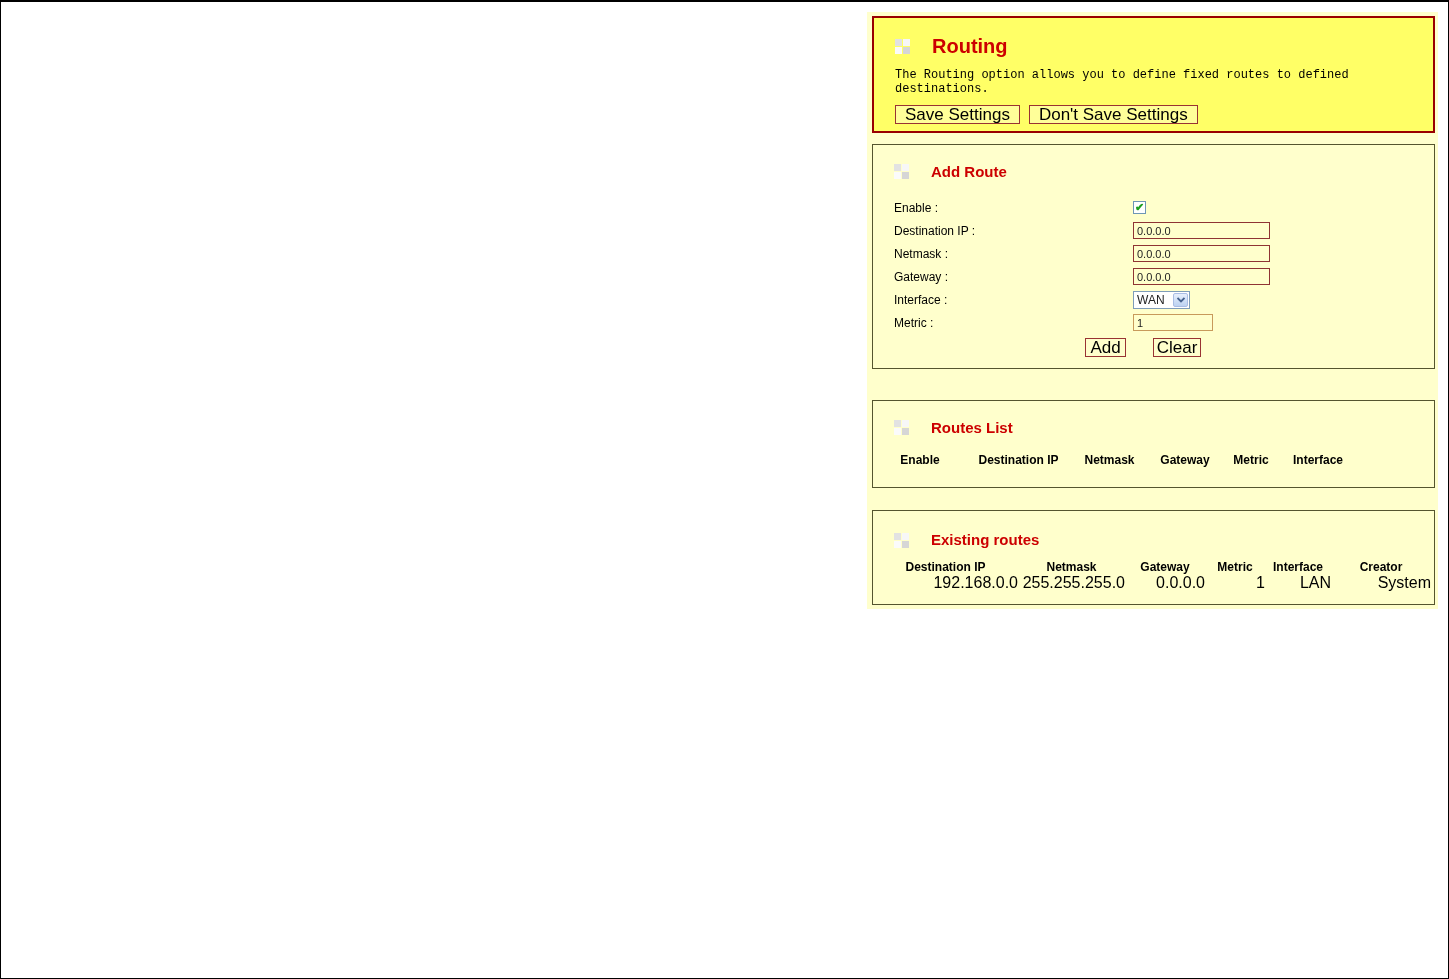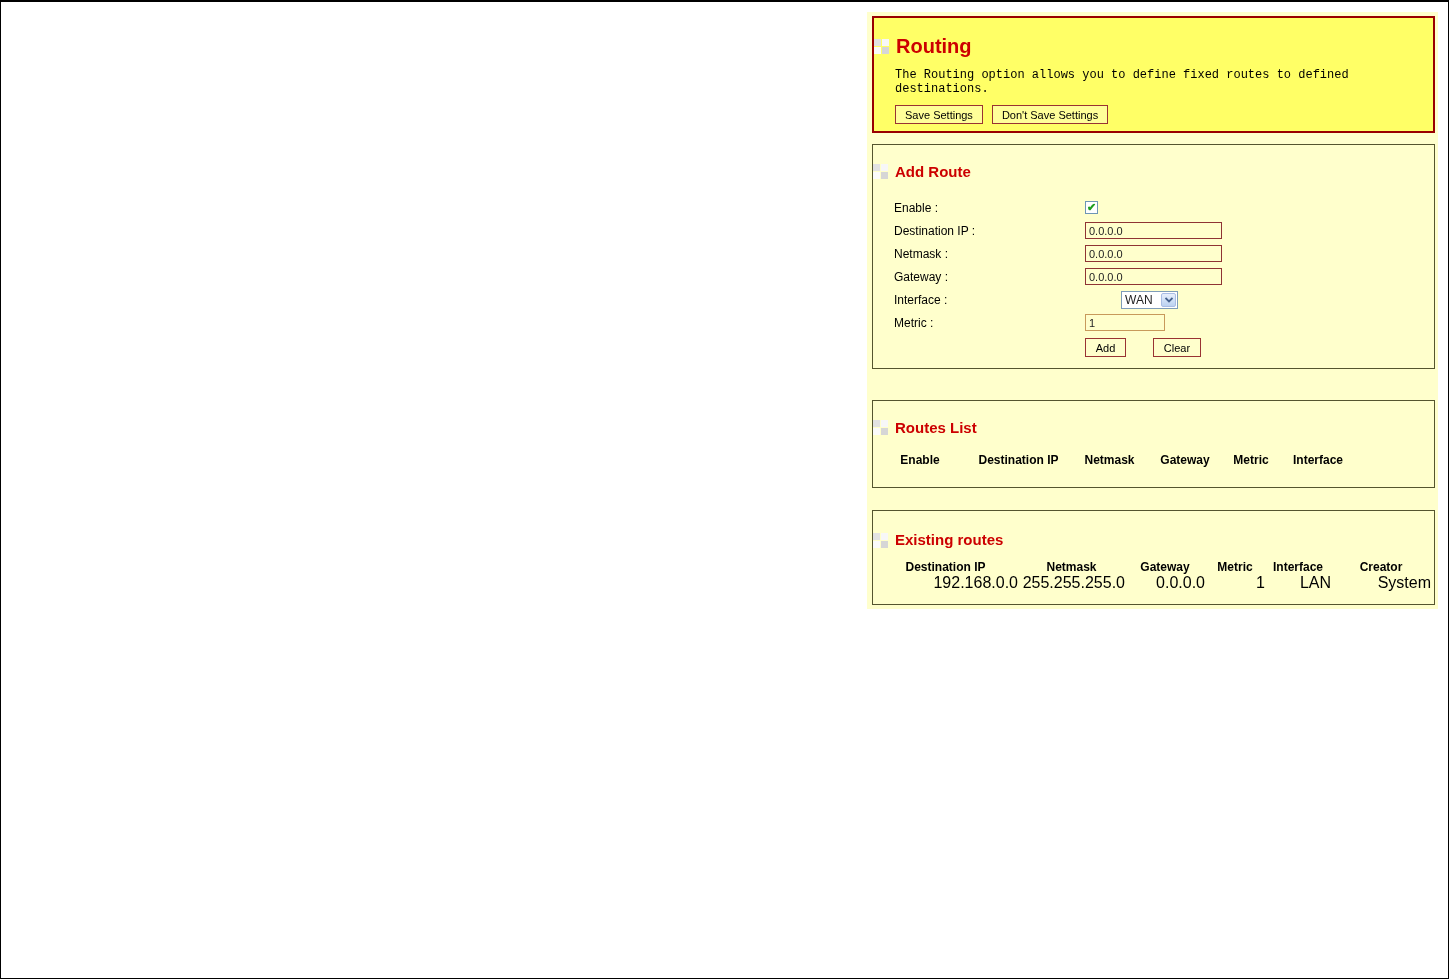--- a/index.html
+++ b/index.html
@@ -38,21 +38,22 @@
     background: #ffff66;
     border: 2px solid #990000;
   }
   .panel-add-route   { top: 132px; height: 225px; }
   .panel-routes-list { top: 388px; height: 88px; }
   .panel-existing    { top: 498px; height: 95px; }
 
   .section-title {
     display: flex;
     align-items: center;
-    gap: 7px;
+    gap: 22px;
+    padding-left: 21px;
   }
   .sq-icon {
     width: 15px; height: 15px;
     display: grid;
     grid-template-columns: 7px 7px;
     grid-template-rows: 7px 7px;
     gap: 1px;
     flex: 0 0 auto;
   }
   .sq-icon i { display:block; }
@@ -63,35 +64,35 @@
 
   .title-lg { font-size:20px; font-weight:bold; color:#cc0000; margin:0; letter-spacing:0px; }
   .title-md { font-size:15px; font-weight:bold; color:#cc0000; margin:0; }
 
   .panel-routing .section-title { padding-top:17px; }
   .desc { font-size:12px; margin:10px 0 0; padding-left:21px; color:#000;font-family:Liberation Mono, monospace; }
 
   .btn-row-top { display:flex; gap:9px; margin-top:9px; padding-left:21px; }
   .btn {
     font-family:"Liberation Sans", sans-serif;
-    font-size:11px;
+    font-size:17px;
     color:#000;
     height:19px;
     border:1px solid #993333;
     background:#ffff99;
     padding:0 9px;
     line-height:16px;
     cursor:pointer;
   }
   .btn-ylw { background:#ffffcc; }
 
   
   .panel-add-route .section-title { padding-top:18px; }
   .form { margin-top:16px; }
-  .form-row { display:flex; align-items:center; height:23px; padding-left:21px; }
+  .form-row { display:flex; align-items:center; height:23px; padding-left:21px;gap:48px; }
   .form-label { width:191px; font-size:12px; flex:0 0 auto; }
 
   .txt {
     width:137px; height:17px;
     border:1px solid #8f3434;
     background:#ffffcc;
     font-family:"Liberation Sans", sans-serif;
     font-size:11px;
     color:#222;
     padding:0 3px;
@@ -109,21 +110,20 @@
     color:#1e9e1e; font-size:11px; font-weight:bold; line-height:10px;
     transform: translateY(-1px);
   }
 
   .select {
     width:57px; height:18px;
     background:#ffffff;
     border:1px solid #7f9db9;
     display:flex; align-items:center;
     cursor:pointer;
-    margin-left:36px;
   }
   .select-label { flex:1; font-size:12px; color:#222; padding-left:3px; }
   .select-arrow {
     width:15px; height:14px; margin-right:1px;
     background: linear-gradient(#e7effc, #bcd2f1);
     border:1px solid #a9bde4;
     border-radius:2px;
     display:flex; align-items:center; justify-content:center;
     flex:0 0 auto;
   }

